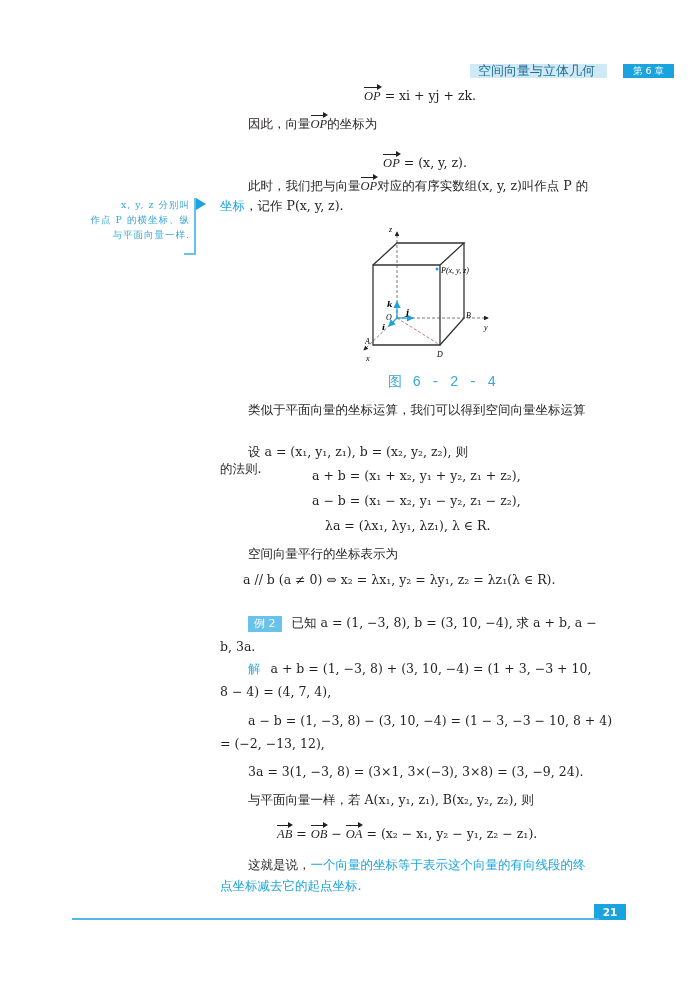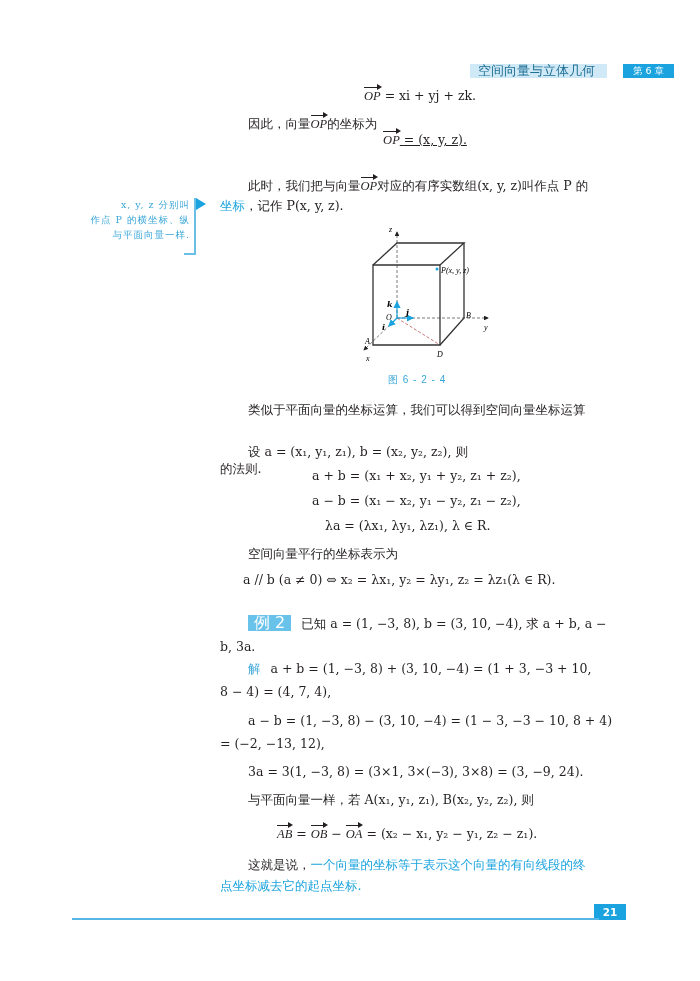--- a/index.html
+++ b/index.html
@@ -26,25 +26,25 @@
   .side-note { position: absolute; left: 72px; top: 197px; width: 118px; font-size: 9.5px;
                line-height: 15px; color: #3aa6d8; text-align: right; letter-spacing: 1px; }
   .side-note .l1 { display: block; }
   .side-bracket { position: absolute; left: 194px; top: 198px; width: 2px; height: 56px; background: #69bfe6; }
   .side-bracket-foot { position: absolute; left: 184px; top: 253px; width: 12px; height: 2px; background: #69bfe6; }
   .side-flag { position: absolute; left: 196px; top: 198px; width: 0; height: 0;
                border-left: 10px solid #1aa3de; border-top: 6px solid transparent; border-bottom: 6px solid transparent; }
 
   
   .figure { position: absolute; left: 340px; top: 220px; width: 170px; height: 150px; }
-  .fig-caption { position: absolute; left: 388px; top: 373px; font-size: 10px; color: #3aa6d8;
-                 font-family: Liberation Sans, sans-serif; letter-spacing: 1px; }
+  .fig-caption { position: absolute; left: 388px; top: 373px; font-size: 14px; color: #3aa6d8;
+                 font-family: Liberation Mono, monospace; letter-spacing: 1px; }
 
   .ex-tag { display: inline-block; background: #69c2ea; color: #ffffff; padding: 0 6px;
-            font-family: "DejaVu Sans", sans-serif; font-size: 16px; line-height: 16px; margin-right: 10px; }
+            font-family: "DejaVu Sans", sans-serif; font-size: 11px; line-height: 16px; margin-right: 10px; }
   .sol { color: #3aa6d8; margin-right: 10px; font-family: "DejaVu Sans", sans-serif; }
 
   .footer-line { position: absolute; left: 72px; top: 918px; width: 527px; height: 1.5px; background: #56b7e6; }
   .page-num { position: absolute; left: 594px; top: 904px; width: 32px; height: 16px; background: #1aa3de;
               color: #fff; font-family: "DejaVu Sans", sans-serif; font-size: 10.5px; font-weight: bold;
               text-align: center; line-height: 16px; }
 </style>
 </head>
 <body>
 
@@ -57,21 +57,21 @@
 
   <div class="line center" style="top:88px; left:220px; width:400px;">
     <span class="vec">OP</span>
     <span>= xi + yj + zk.</span>
   </div>
 
   <div class="line" style="top:116px; left:248px;">
     <span>因此，向量</span><span class="vec">OP</span><span>的坐标为</span>
   </div>
 
-  <div class="line center" style="top:132px; left:220px; width:410px;text-decoration:underline;">
+  <div class="line center" style="top:155px; left:220px; width:410px;">
     <span class="vec">OP</span>
     <span>= (x, y, z).</span>
   </div>
 
   <div class="line" style="top:178px; left:248px;">
     <span>此时，我们把与向量</span><span class="vec">OP</span><span>对应的有序实数组(x, y, z)叫作点 P 的</span>
   </div>
   <div class="line" style="top:198px; left:220px;">
     <span class="blue">坐标</span><span>，记作 P(x, y, z).</span>
   </div>

